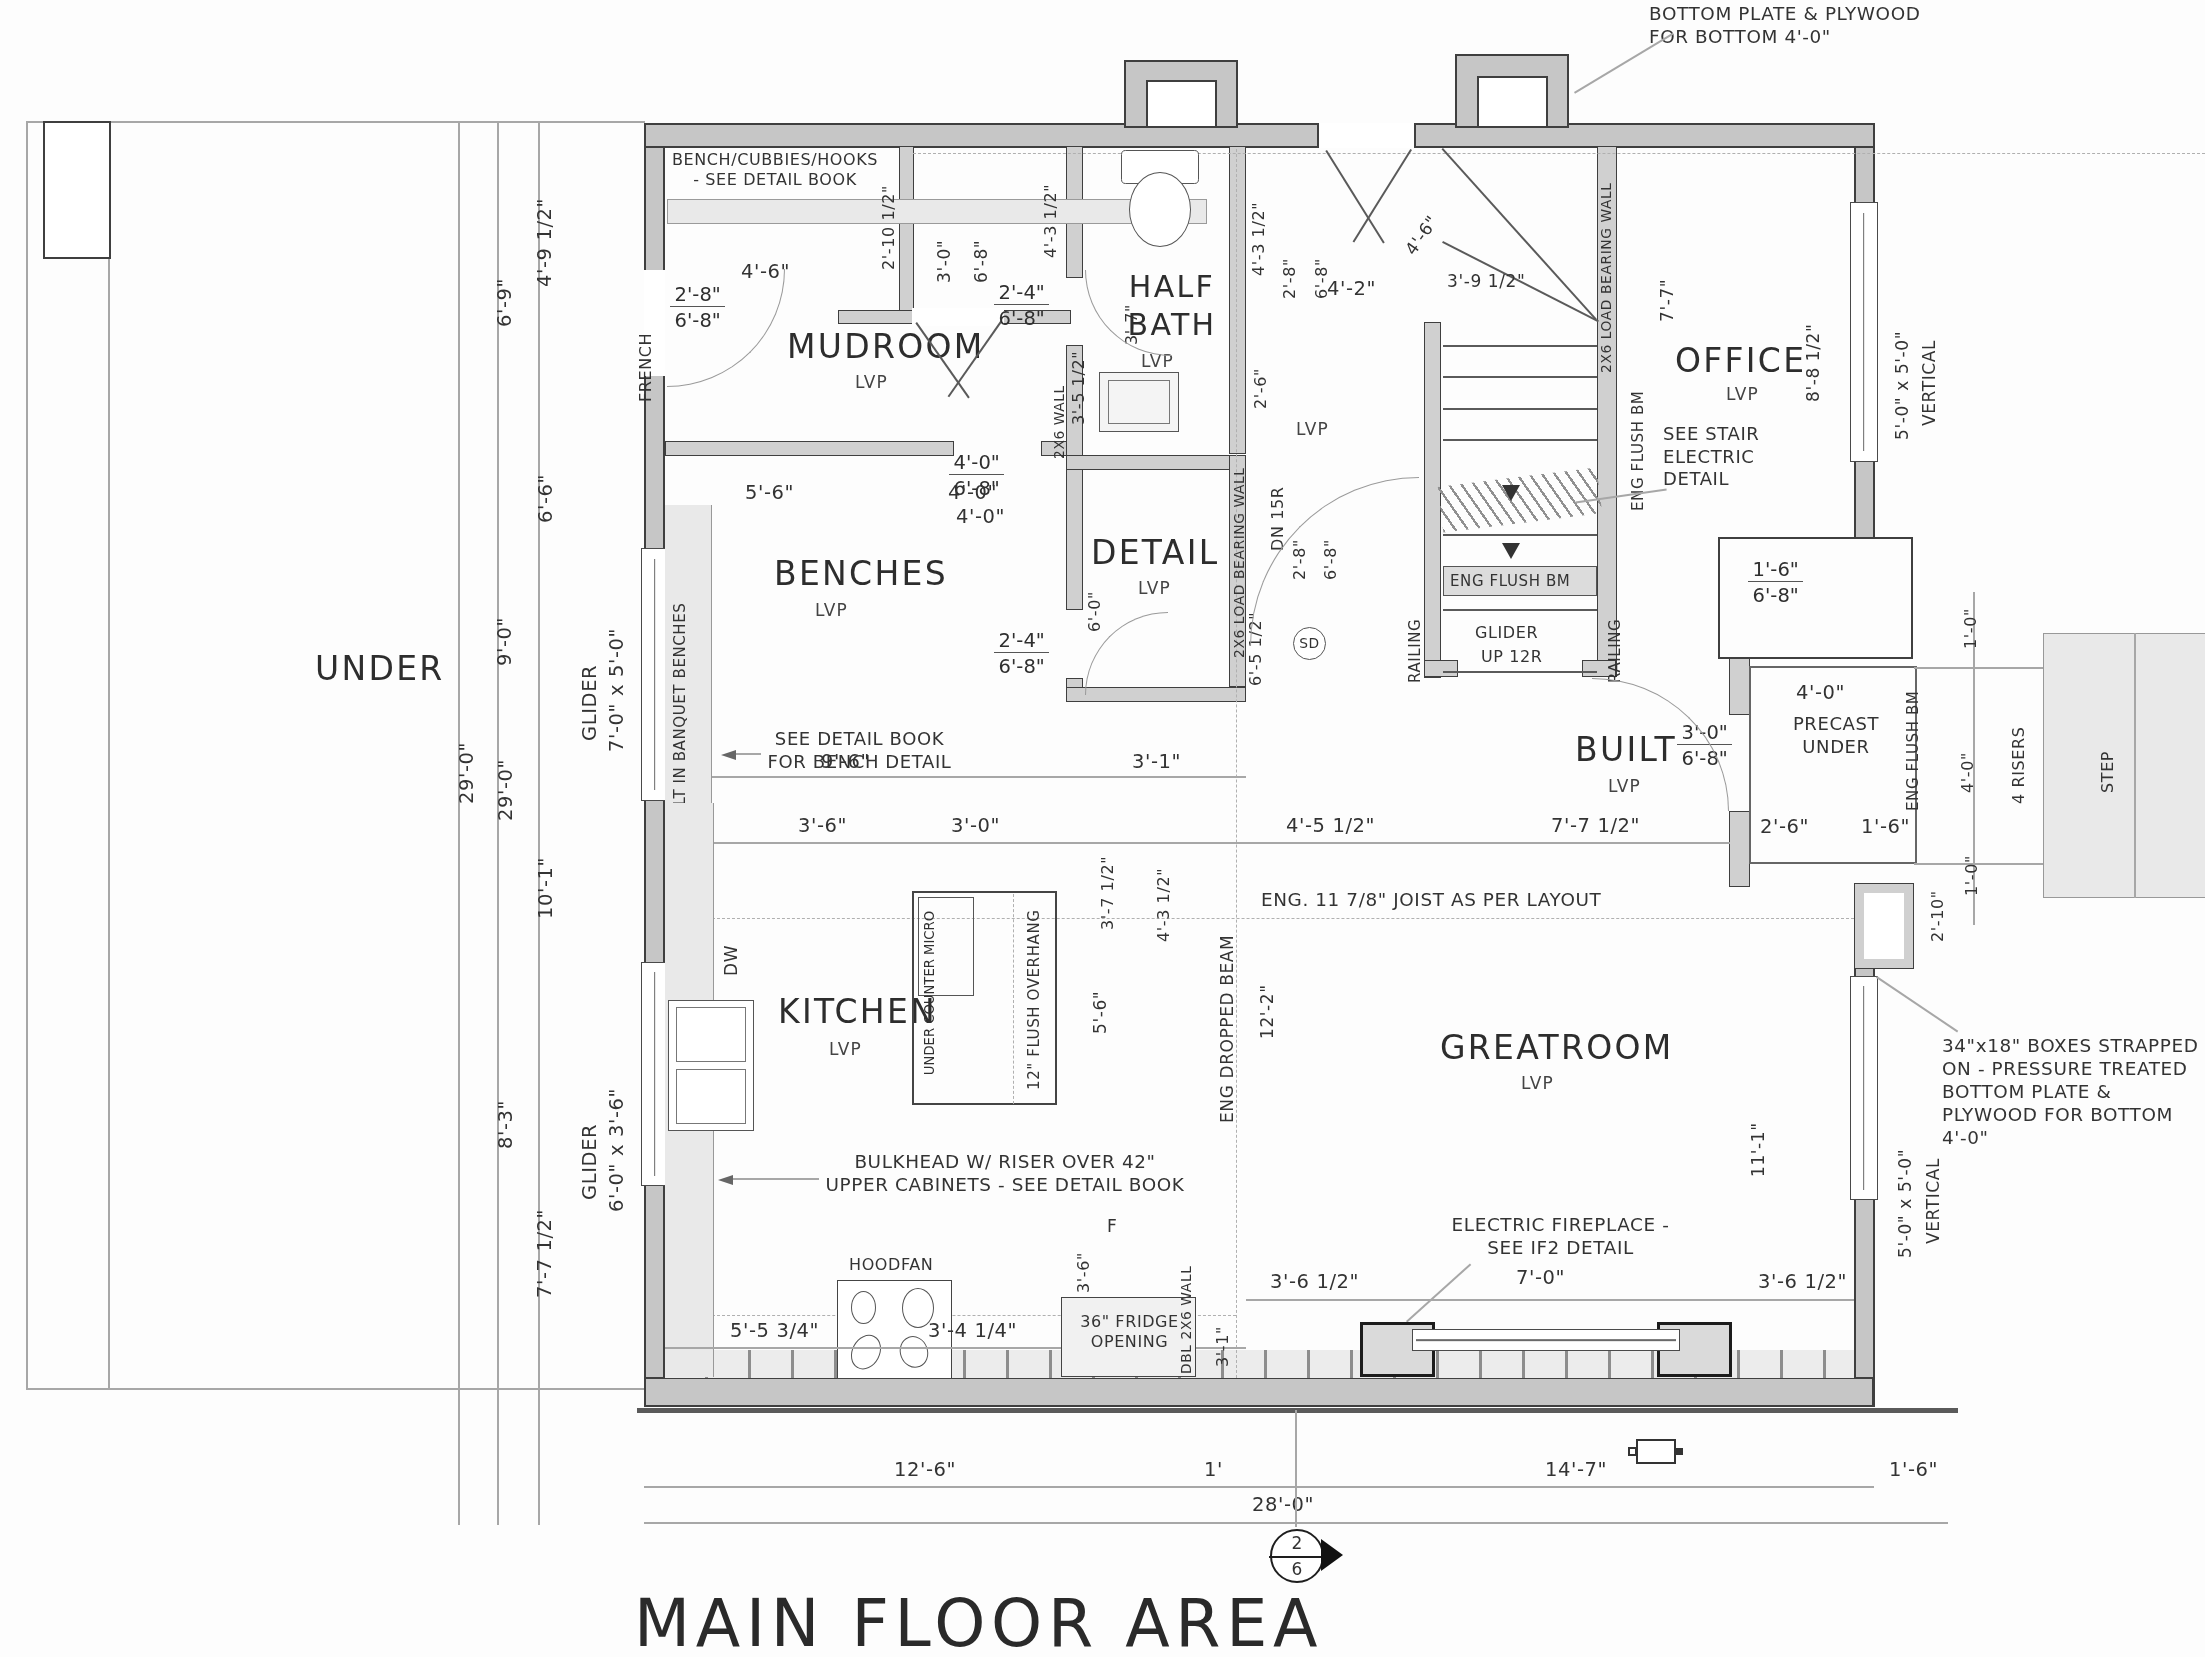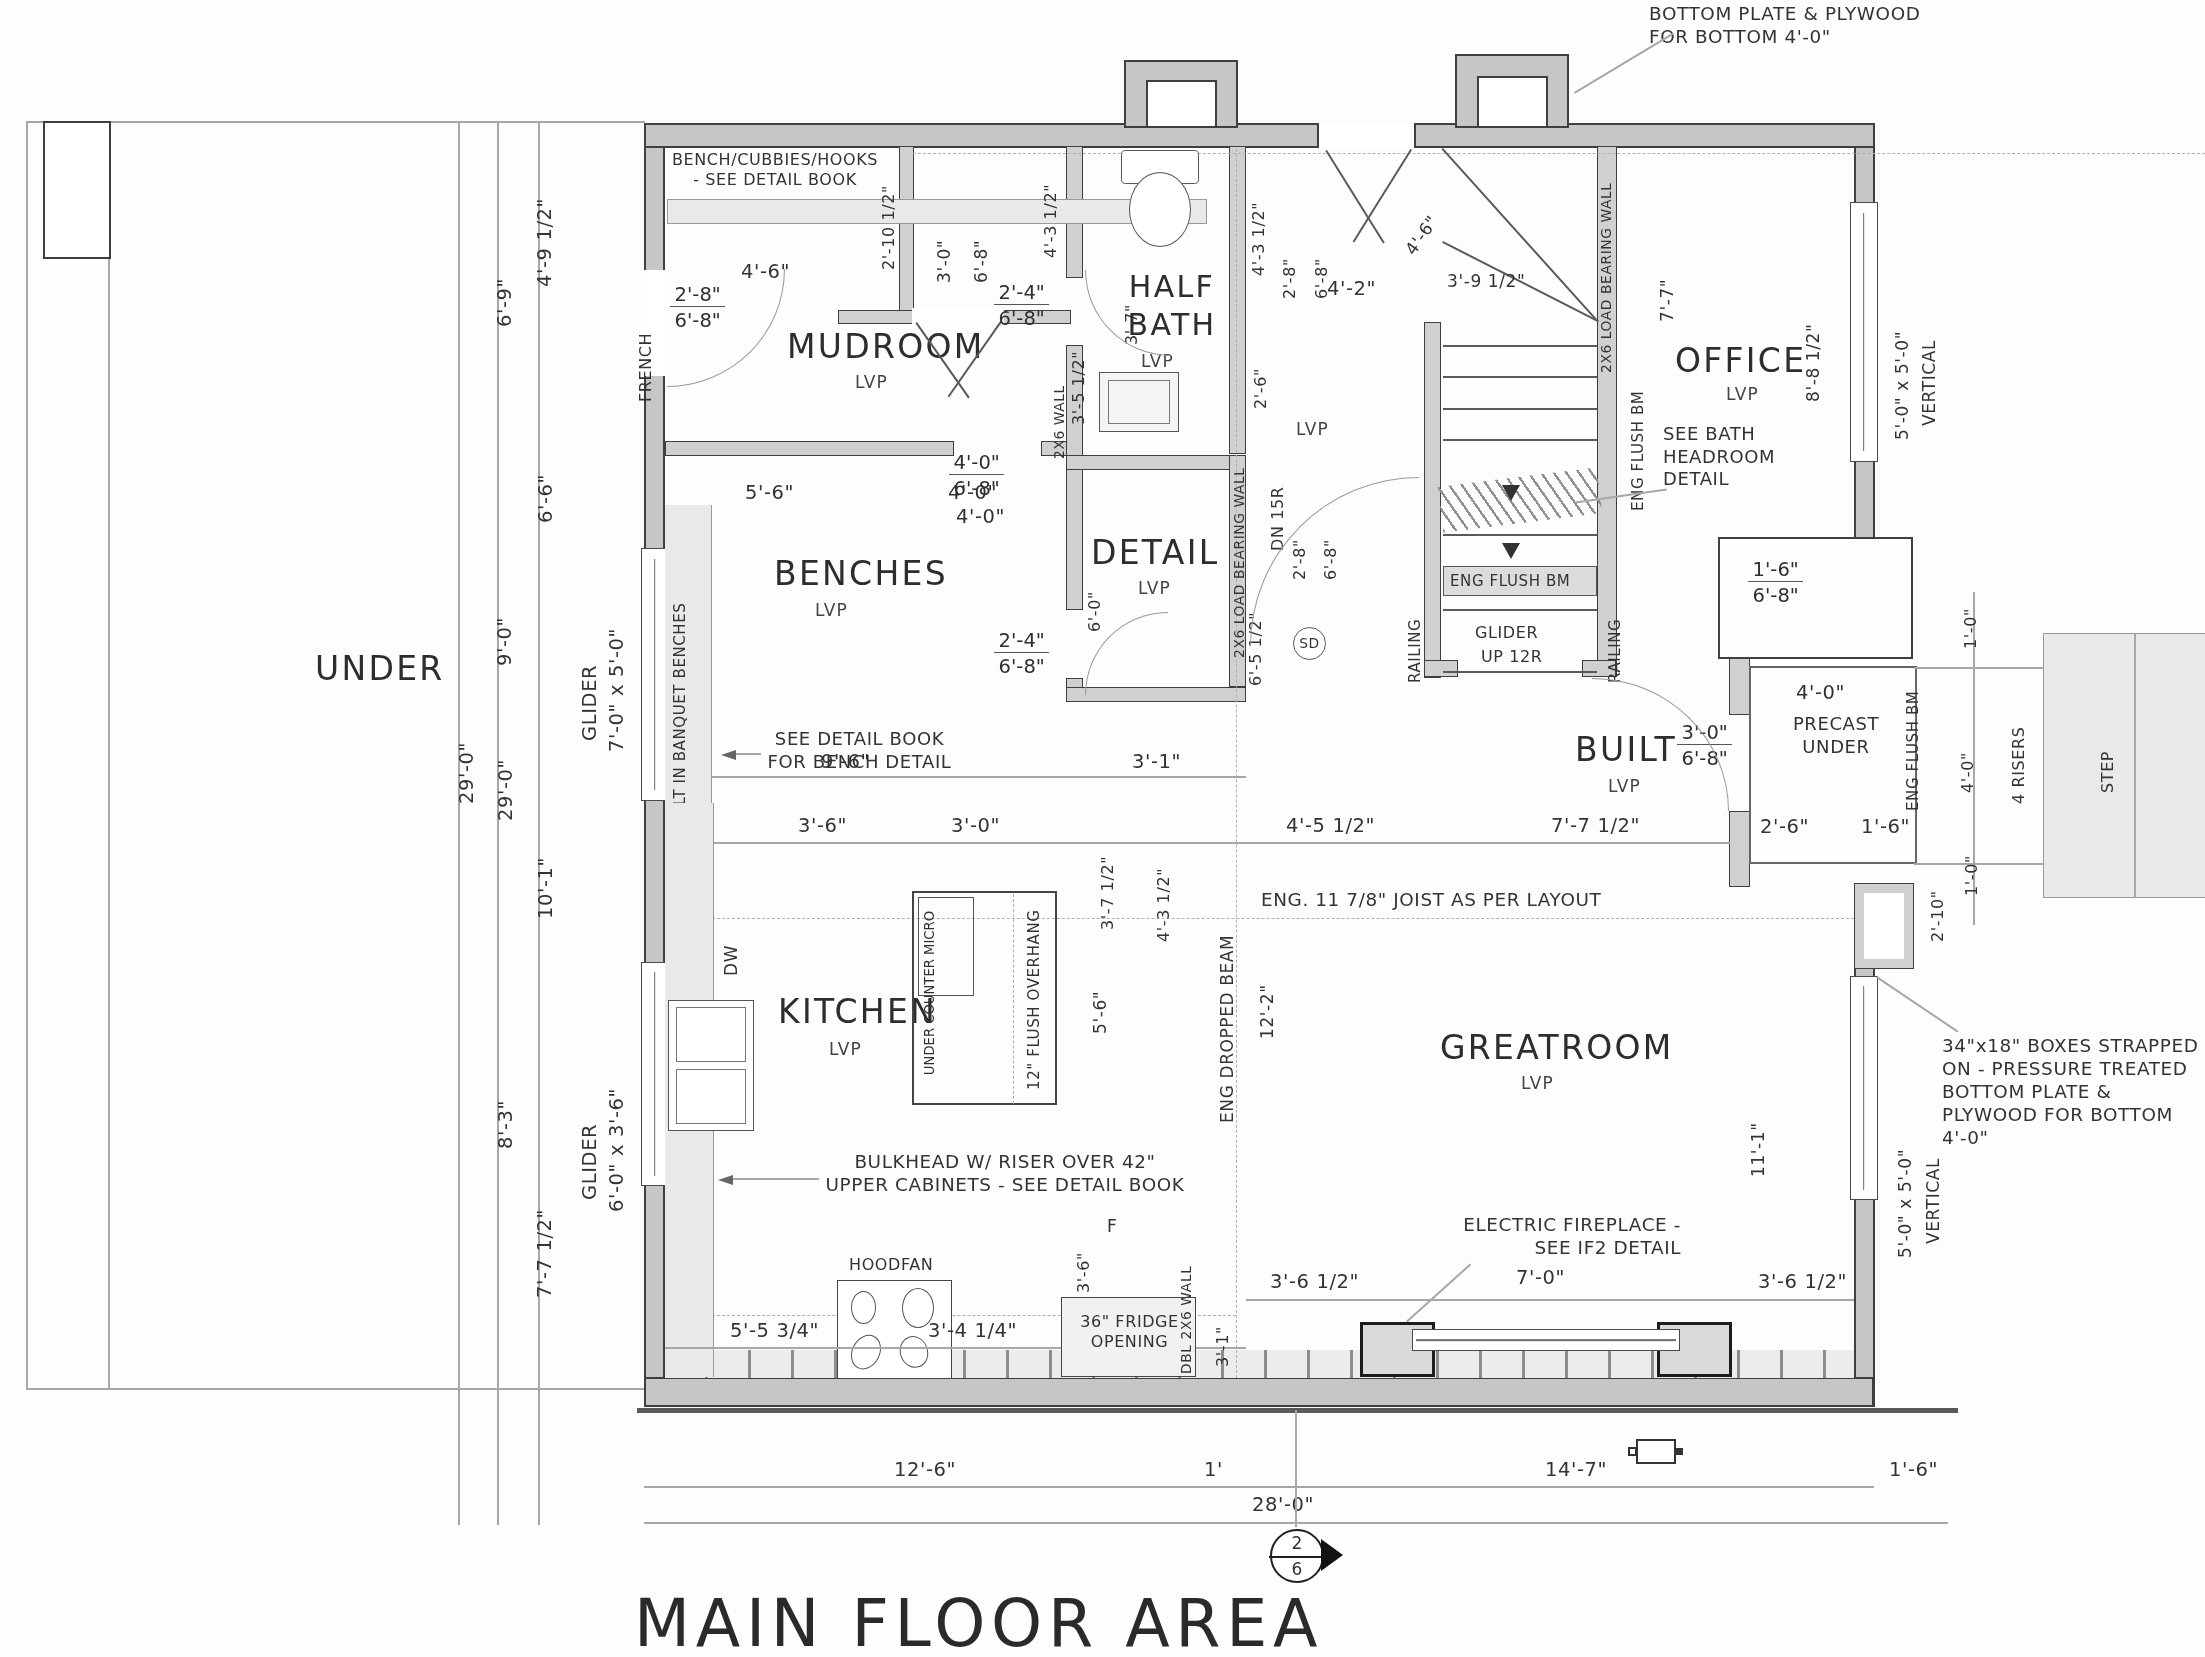--- a/index.html
+++ b/index.html
@@ -205,21 +205,21 @@
   <span class="t s30" style="left:1401px;top:247px;transform:rotate(-55deg);transform-origin:left top">4'-6"</span>
   <span class="t rt s24" style="left:1598px;top:373px">2X6 LOAD BEARING WALL</span>
   <span class="t rt s26" style="left:1629px;top:511px">ENG FLUSH BM</span>
   <span class="t rt s30" style="left:1657px;top:322px">7'-7"</span>
 
   <span class="t room" style="left:1675px;top:341px">OFFICE</span>
   <span class="t sub" style="left:1726px;top:384px">LVP</span>
   <span class="t rt s30" style="left:1803px;top:402px">8'-8 1/2"</span>
   <span class="t rt s30" style="left:1892px;top:440px">5'-0" x 5'-0"</span>
   <span class="t rt s30" style="left:1919px;top:426px">VERTICAL</span>
-  <span class="t s31 wrap" style="left:1663px;top:423px;width:155px;white-space:normal;text-align:left">SEE BATH HEADROOM DETAIL</span>
+  <span class="t s31 wrap" style="left:1663px;top:423px;width:155px;white-space:normal;text-align:left">SEE STAIR ELECTRIC DETAIL</span>
   <div class="lt" style="left:1575px;top:495px;width:92px;height:1.7px;transform:rotate(-8deg)"></div>
 
   <span class="t room" style="left:1575px;top:730px">BUILT</span>
   <span class="t sub" style="left:1608px;top:776px">LVP</span>
   <div class="fr" style="left:1677px;top:721px">
     <span class="a">3'-0"</span>
     <span class="b">6'-8"</span>
   </div>
   <div class="arc arc-tr" style="left:1592px;top:678px;width:137px;height:133px"></div>
   <div class="fr" style="left:1748px;top:558px">
@@ -323,21 +323,21 @@
   <span class="t rt s24" style="left:1178px;top:1374px">DBL 2X6 WALL</span>
   <span class="t rt s28" style="left:1213px;top:1367px">3'-1"</span>
 
   <span class="t" style="left:1261px;top:889px;font-size:18.4px">ENG. 11 7/8" JOIST AS PER LAYOUT</span>
   <span class="t rt s30" style="left:1217px;top:1123px">ENG DROPPED BEAM</span>
   <span class="t rt s30" style="left:1257px;top:1039px">12'-2"</span>
   <span class="t room" style="left:1440px;top:1028px">GREATROOM</span>
   <span class="t sub" style="left:1521px;top:1073px">LVP</span>
   <span class="t rt s30" style="left:1748px;top:1177px">11'-1"</span>
 
-  <span class="t s32 wrap" style="left:1440px;top:1213px;width:241px;white-space:normal;text-align:right">ELECTRIC FIREPLACE - SEE IF2 DETAIL</span>
+  <span class="t s32 wrap" style="left:1440px;top:1213px;width:241px;white-space:normal;text-align:center">ELECTRIC FIREPLACE - SEE IF2 DETAIL</span>
   <div class="lt" style="left:1406px;top:1321px;width:86px;height:1.7px;transform:rotate(-42deg);transform-origin:left top"></div>
   <div class="lt" style="left:1246px;top:1299px;width:608px;height:1.7px"></div>
   <span class="t" style="left:1270px;top:1270px">3'-6 1/2"</span>
   <span class="t" style="left:1516px;top:1266px">7'-0"</span>
   <span class="t" style="left:1758px;top:1270px">3'-6 1/2"</span>
   <span class="t rt s28" style="left:1693px;top:1369px">1'</span>
 
   <div style="position:absolute;left:1360px;top:1322px;width:75px;height:55px;border:3.4px solid #1c1c1c;background:#dadada"></div>
   <div style="position:absolute;left:1657px;top:1322px;width:75px;height:55px;border:3.4px solid #1c1c1c;background:#dadada"></div>
   <div class="winh win" style="left:1412px;top:1329px;width:268px;height:22px">

